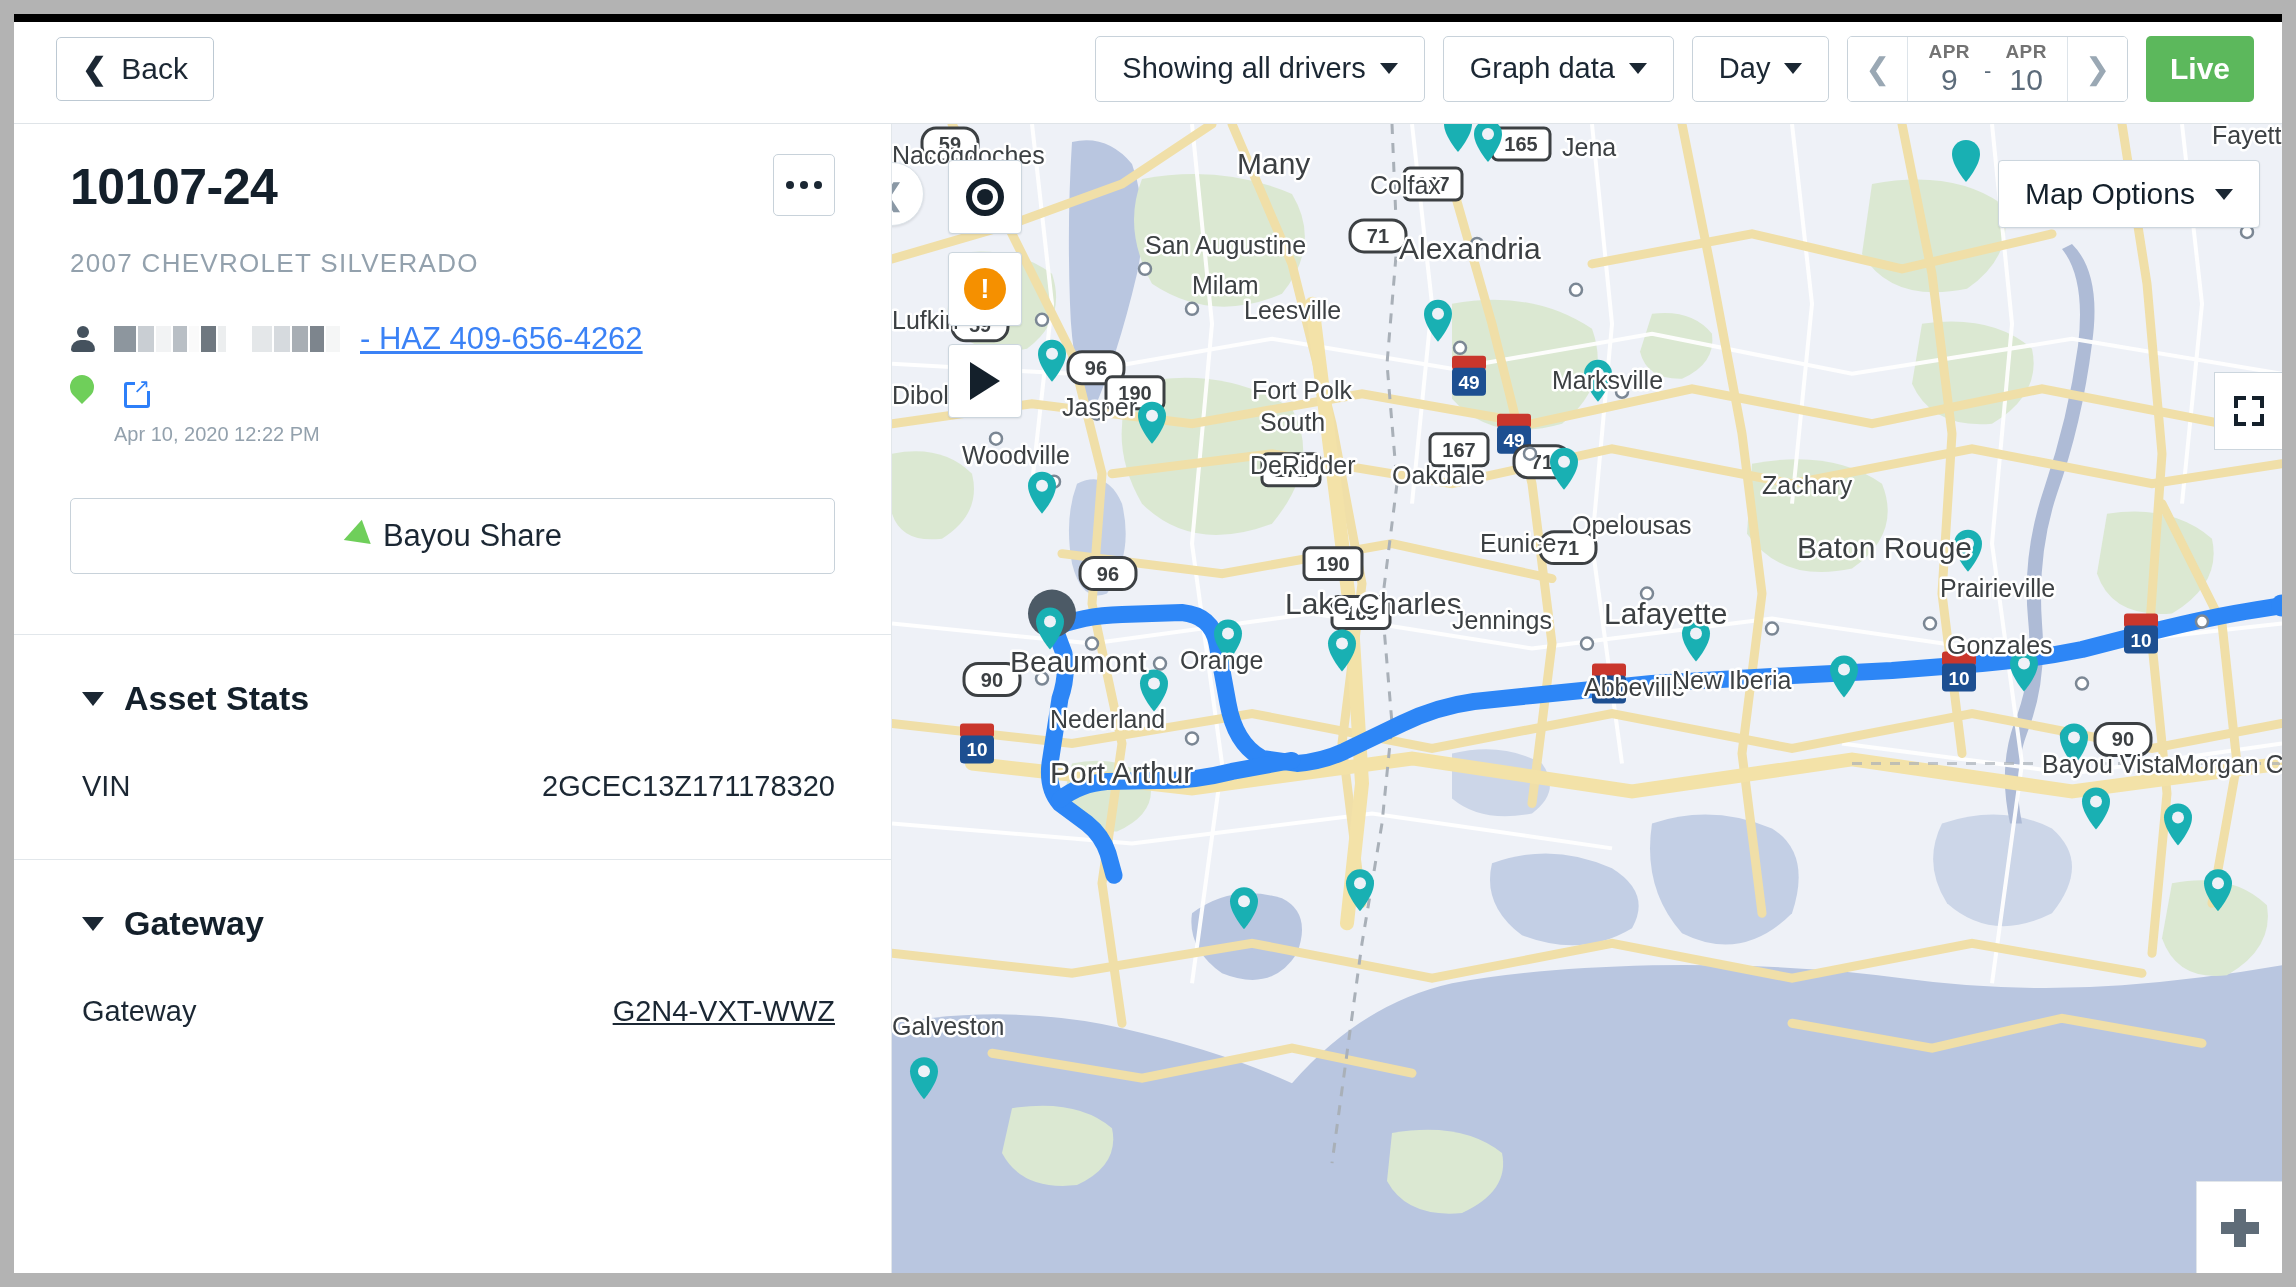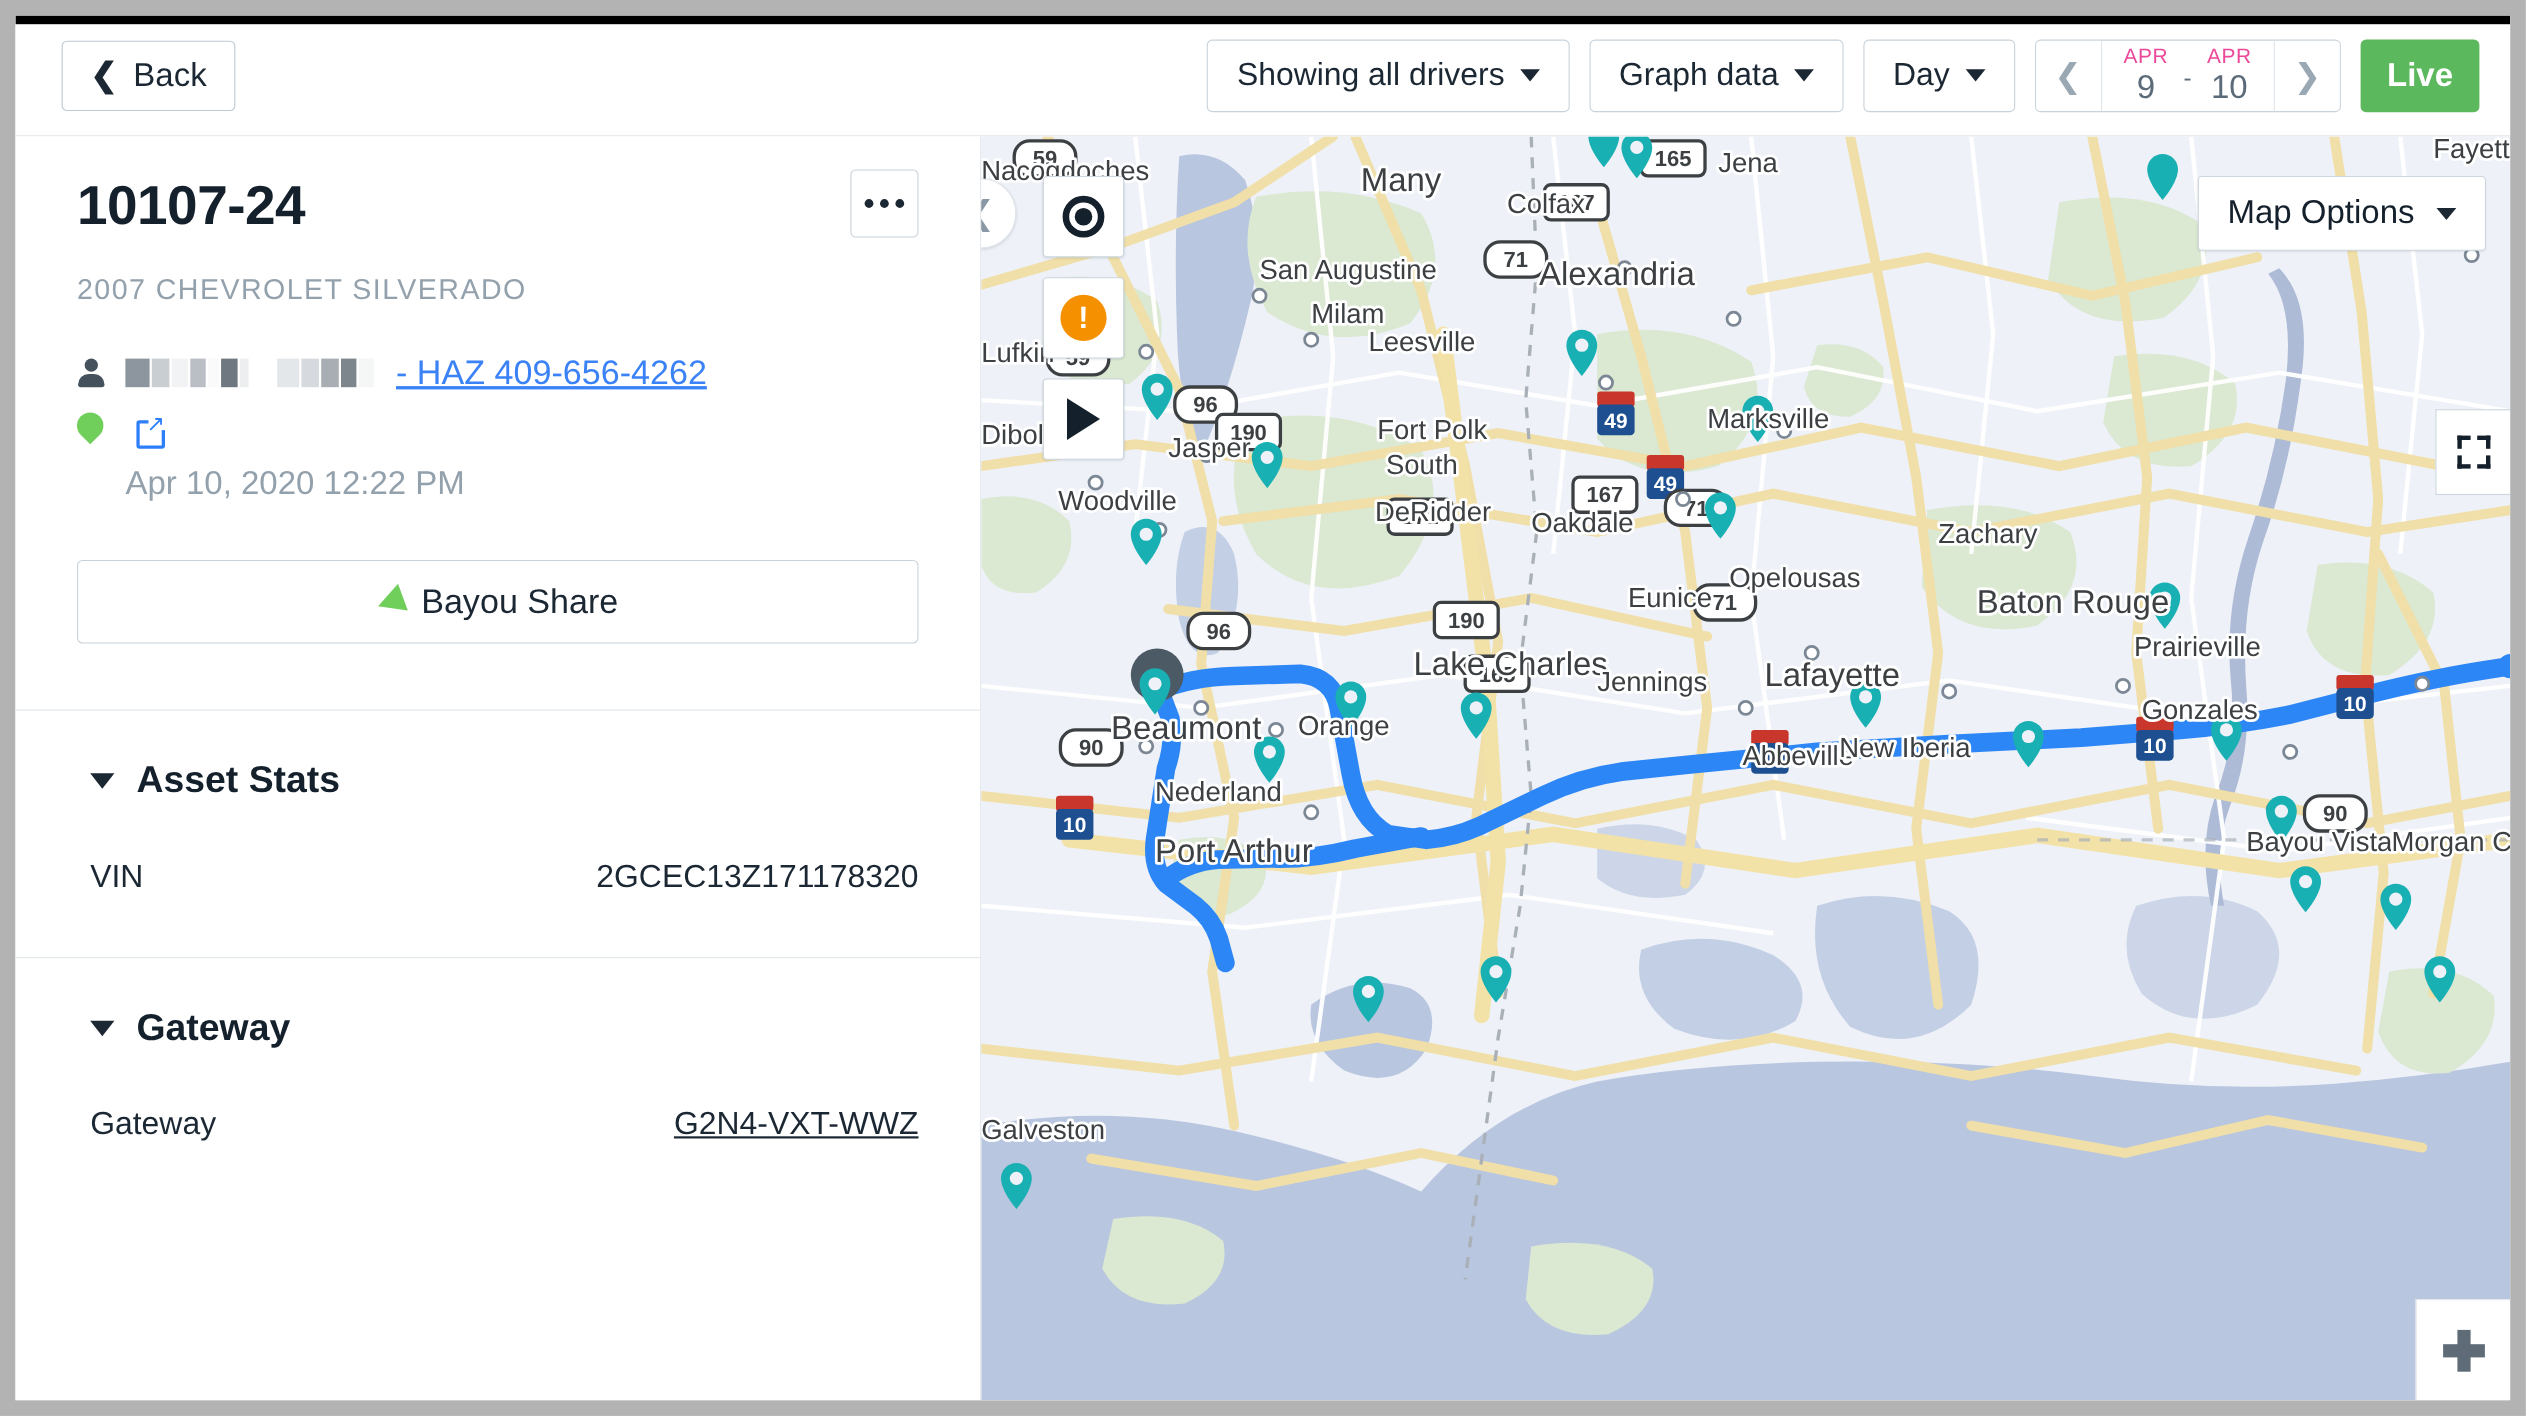--- a/index.html
+++ b/index.html
@@ -61,21 +61,21 @@
     border: 1px solid #c8d2da; border-radius: 5px; overflow: hidden; background:#fff;
   }
   .dr-arrow {
     width: 60px; display: flex; align-items: center; justify-content: center;
     font-size: 30px; color: #9aa8b4; cursor: pointer; background:#fff;
   }
   .dr-arrow.sep-l { border-left: 1px solid #dde4ea; }
   .dr-arrow.sep-r { border-right: 1px solid #dde4ea; }
   .dr-dates { display: flex; align-items: center; padding: 0 12px; gap: 6px; cursor:pointer; }
   .dr-date { display: flex; flex-direction: column; align-items: center; line-height: 1; padding: 0 8px;}
-  .dr-mon { font-size: 19px; font-weight: normal; color: #ec4899; letter-spacing: .5px; margin-bottom: 4px;}
+  .dr-mon { font-size: 19px; font-weight: bold; color: #737373; letter-spacing: .5px; margin-bottom: 4px;}
   .dr-day { font-size: 30px; color: #5c6b7a; }
   .dr-dash { font-size: 22px; color: #5c6b7a; align-self: center; padding-top: 4px;}
   .live-btn {
     height: 66px; min-width: 108px; padding: 0 22px;
     background: #5cb85c; border: none; border-radius: 5px;
     color: #fff; font-size: 30px; font-weight: bold; cursor: pointer;
     display:flex; align-items:center; justify-content:center;
   }
 
   
@@ -115,21 +115,21 @@
     display:inline-block; height: 26px; margin-right: 2px;
   }
   .driver-link { font-size: 31px; color: #3b82f6; text-decoration: underline; cursor: pointer; white-space: nowrap; }
   .addr-text { font-size: 31px; color: #1b2733; }
   .ext-link-icon { display:inline-block; width: 26px; height: 26px; margin-left: 12px; position: relative; cursor:pointer; vertical-align: -3px;}
   .ext-link-icon::before { content:""; position:absolute; left:0; top:5px; width: 20px; height:20px;
        border: 3px solid #2d7ff9; border-radius:3px; }
   .ext-link-icon::after { content:""; position:absolute; right:-1px; top:-2px; width: 16px; height: 16px;
        background: #fff; }
   .ext-arrow { position:absolute; right:0; top:-1px; font-size: 20px; color:#2d7ff9; line-height:1; z-index:2;}
-  .ts-text { font-size: 30px; color: #93a1ad; margin-left: 44px; margin-top: 4px; }
+  .ts-text { font-size: 20px; color: #93a1ad; margin-left: 44px; margin-top: 4px; }
 
   .live-share {
     margin: 52px 56px 0 56px;
     height: 76px;
     border: 1px solid #c8d2da; border-radius: 5px; background: #fff;
     display: flex; align-items: center; justify-content: center; gap: 16px;
     font-size: 31px; color: #1b2733; cursor: pointer;
   }
   .nav-arrow-glyph {
     width: 0; height: 0;

